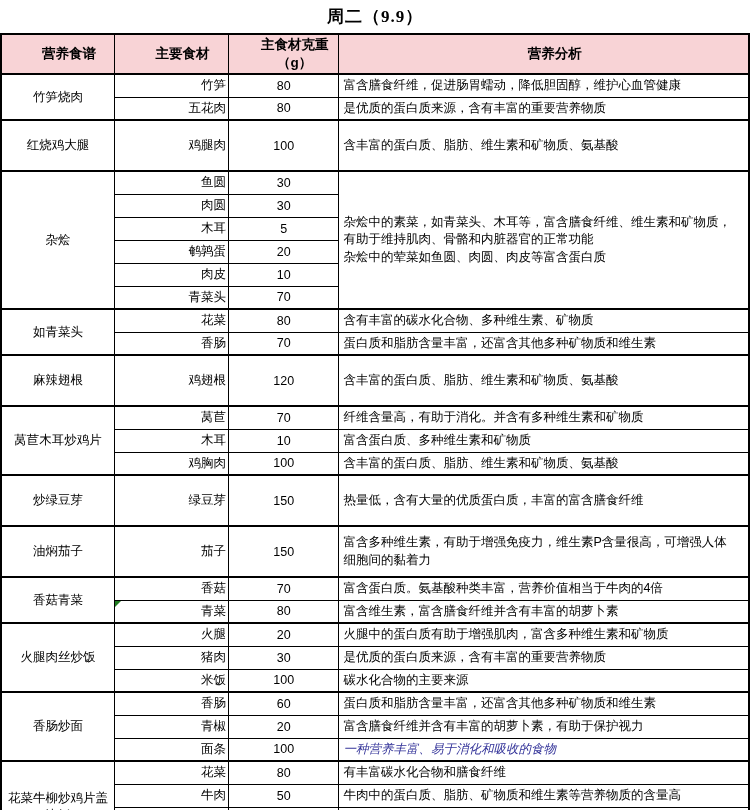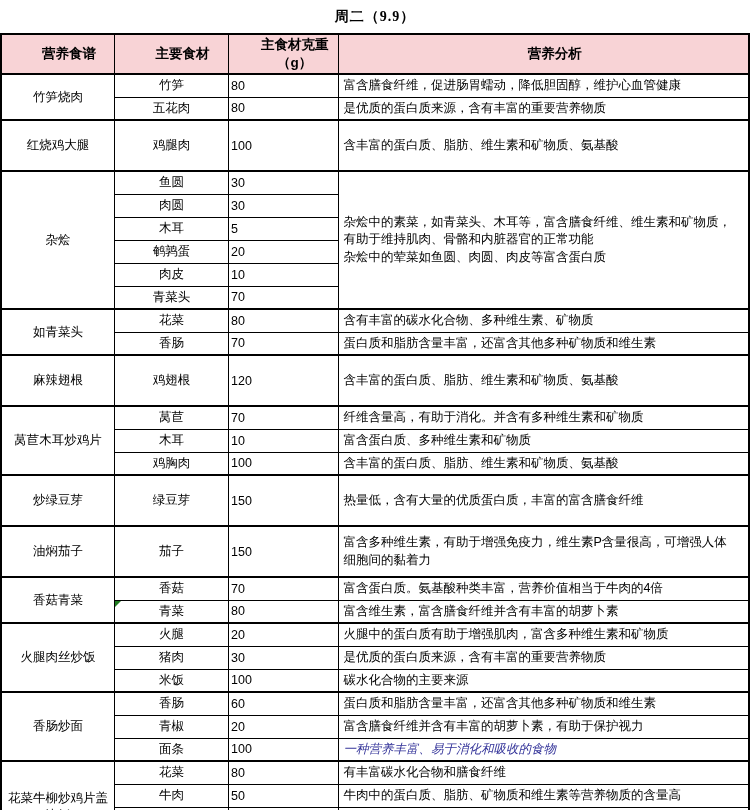--- a/index.html
+++ b/index.html
@@ -13,21 +13,21 @@
   .page {
     width: 750px;
     height: 810px;
     box-sizing: border-box;
   }
   .title {
     height: 33px;
     line-height: 34px;
     text-align: center;
     font-weight: bold;
-    font-size: 14px;
+    font-size: 17px;
     font-family: "Liberation Serif", serif;
     letter-spacing: 1px;
   }
   table.menu {
     border-collapse: collapse;
     table-layout: fixed;
     width: 750px;
     border: 2px solid var(--border-black, #000);
   }
   col.c-recipe   { width: 113px; }
@@ -53,25 +53,26 @@
   }
   tbody tr { height: 23px; }
   tbody tr.tall { height: 51px; }
   tbody tr.group-start td { border-top: 2px solid var(--border-black, #000); }
   td.recipe-cell {
     text-align: center;
     vertical-align: middle;
     line-height: 1.35;
   }
   td.ingredient-cell {
-    text-align: center;
+    text-align: right;
     vertical-align: middle;
     position: relative;
   }
   td.weight-cell {
+    text-align: center;
     vertical-align: middle;
     font-family: "Liberation Sans", sans-serif;
   }
   td.analysis-cell {
     text-align: left;
     vertical-align: middle;
     padding-left: 4px;
     padding-right: 11px;
     line-height: 1.4;
   }

